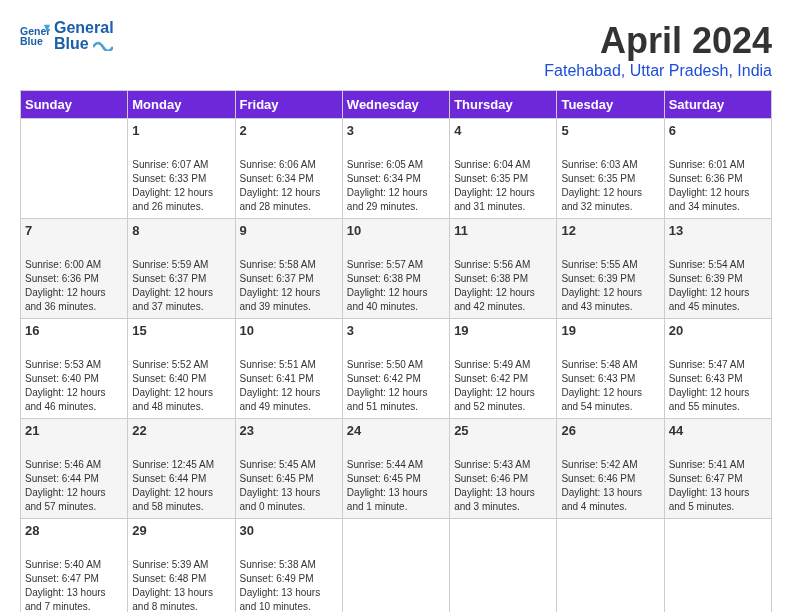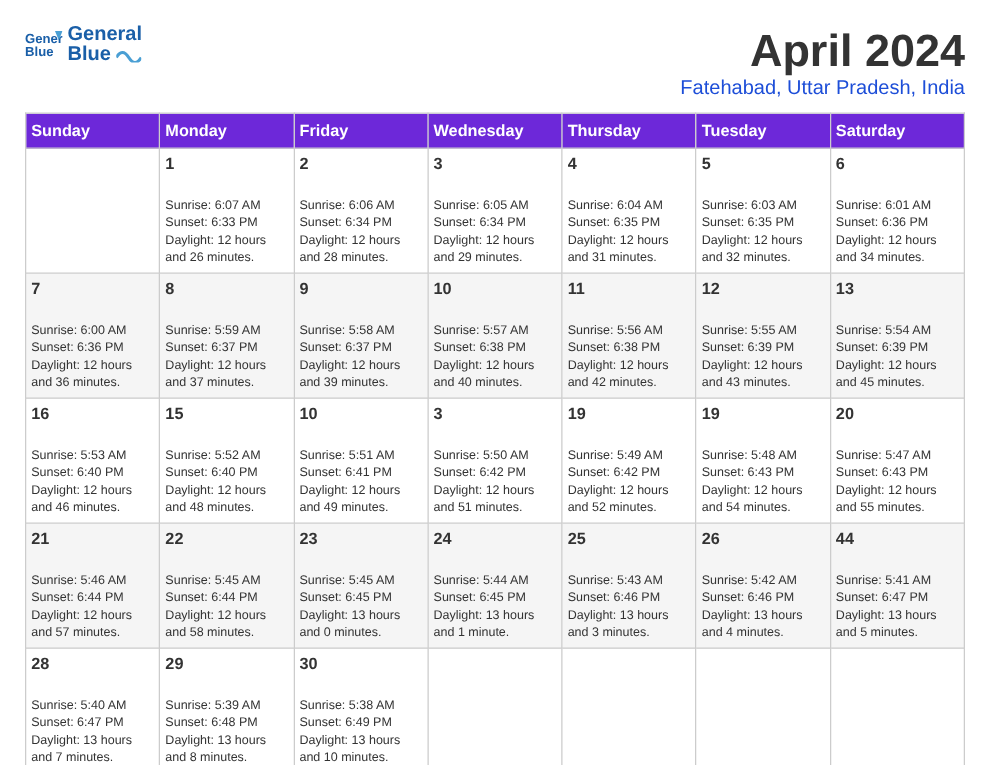--- a/index.html
+++ b/index.html
@@ -272,21 +272,21 @@
       <tr>
         <td>
           <span class="day-number">21</span>
           <div class="day-info">Sunrise: 5:46 AM
 Sunset: 6:44 PM
 Daylight: 12 hours
 and 57 minutes.</div>
         </td>
         <td>
           <span class="day-number">22</span>
-          <div class="day-info">Sunrise: 5:45 AM
+          <div class="day-info">Sunrise: 12:45 AM
 Sunset: 6:44 PM
 Daylight: 12 hours
 and 58 minutes.</div>
         </td>
         <td>
           <span class="day-number">23</span>
           <div class="day-info">Sunrise: 5:45 AM
 Sunset: 6:45 PM
 Daylight: 13 hours
 and 0 minutes.</div>

